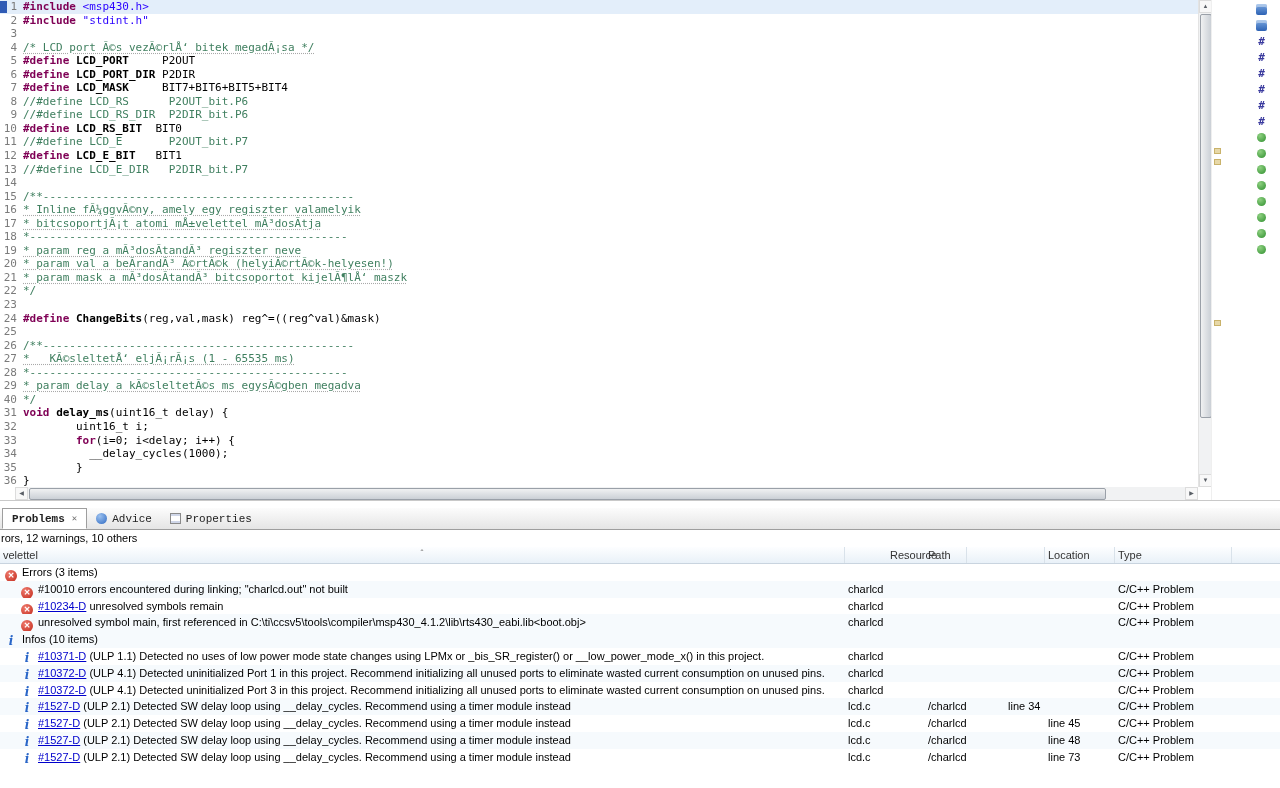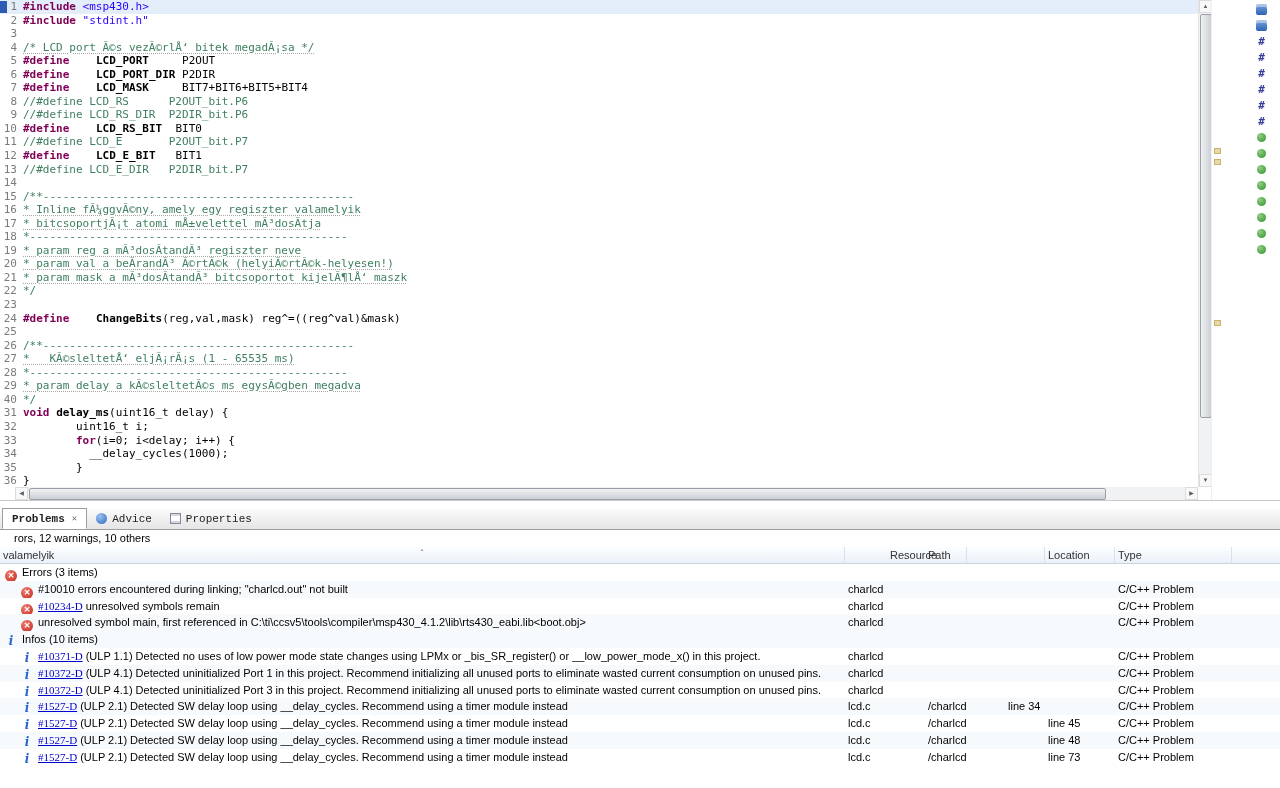--- a/index.html
+++ b/index.html
@@ -10,21 +10,21 @@
   #editor { position:absolute; left:0; top:0; width:1222px; height:500px; background:#fff; }
   #caret-marker { position:absolute; left:0; top:1px; width:7px; height:12px; background:#2f5bb5; }
   #code-area { position:absolute; left:0; top:0; width:1198px; height:487px; overflow:hidden; }
   .cline { display:flex; height:13.55px; line-height:13.55px; white-space:pre;
            font-family:"DejaVu Sans Mono",monospace; font-size:11px; }
   .cline.hl { background:#e3eefa; }
   .lnum { flex:none; width:17px; text-align:right; padding-right:6px; color:#7b7b7b; }
   .ctext { flex:1; }
   .tk-pp  { color:#7f0055; font-weight:bold; }
   .tk-kw  { color:#7f0055; font-weight:bold; }
-  .tk-mac { color:#000;    font-weight:bold;margin-left:20px; }
+  .tk-mac { color:#000;    font-weight:bold; }
   .tk-fn  { color:#000;    font-weight:bold; }
   .tk-pl  { color:#000; }
   .tk-c   { color:#3f7f5f; }
   .tk-str { color:#2a00ff; }
   .sp { text-decoration-line:underline; text-decoration-style:dotted; text-decoration-color:#a9a9a9; text-underline-offset:2px; }
 
   
   #vscroll { position:absolute; left:1198px; top:0; width:13px; height:487px; background:#f1f2f3; border-left:1px solid #e3e3e3; box-sizing:border-box; }
   .sb-btn { position:absolute; left:0; width:13px; height:13px; background:#f8f8f8; border:1px solid #dcdcdc;
             box-sizing:border-box; color:#5a5f66; font-size:6px; line-height:11px; text-align:center; }
@@ -53,40 +53,40 @@
             border-top:1px solid #c9c9c9; box-sizing:border-box; }
   .tabbar { position:absolute; left:0; top:7px; width:100%; height:22px;
             background:linear-gradient(#fcfcfc,#e5e5e5); border-bottom:1px solid #9e9e9e;
             box-sizing:border-box; display:flex; align-items:flex-end; padding-left:2px; }
   .tab { display:inline-flex; align-items:center; gap:5px; height:21px; padding:0 9px; font-size:11px; color:#222; box-sizing:border-box; }
   .tab.active { background:#fff; border:1px solid #9e9e9e; border-bottom:1px solid #fff; margin-bottom:-1px; font-weight:bold; }
   .tab-close { font-size:9px; color:#777; margin-left:2px; }
   .icon-advice { width:11px; height:11px; border-radius:50%; background:radial-gradient(circle at 35% 30%,#9cc1ef,#2f6ac2); }
   .icon-properties { width:11px; height:11px; background:#fff; border:1px solid #8a8a8a; box-sizing:border-box;
                      box-shadow:inset 0 2px 0 #cfd6e8, inset 0 -2px 0 #cfd6e8; }
-  .summary { position:absolute; left:0; top:29px; height:17px; line-height:17px; font-size:11px; color:#000; padding-left:14px; }
+  .summary { position:absolute; left:0; top:29px; height:17px; line-height:17px; font-size:11px; color:#000; padding-left:1px; }
   .hdr { position:absolute; left:0; top:46px; width:100%; height:17px;
          background:linear-gradient(#fdfeff,#e9f1f8); border-bottom:1px solid #c9d4df; box-sizing:border-box; }
   .hcell { position:absolute; top:0; height:16px; line-height:16px; font-size:11px; color:#333;
            padding-left:3px; border-right:1px solid #d9e2ea; box-sizing:border-box; white-space:nowrap; overflow:hidden; }
   .sort-ind { position:absolute; top:-2px; left:50%; transform:translateX(-50%); font-size:9px; color:#777; }
   #problems-rows { position:absolute; left:0; right:0; top:63px; bottom:0; overflow:hidden; }
   .prow { position:relative; height:16.8px;padding-left:6px; }
   .prow.alt { background:#f6fafd; }
   .pcell { position:absolute; top:0; height:100%; line-height:16.8px; font-size:11px; color:#000;
            white-space:nowrap; overflow:hidden; padding-left:3px; box-sizing:border-box; }
   .desc-group { padding-left:5px; }
   .desc-item  { padding-left:21px; }
   .sev { display:inline-block; width:12px; height:12px; margin-right:5px; vertical-align:-2px; text-align:center; }
   .sev-error { border-radius:50%; background:radial-gradient(circle at 35% 30%,#ef7a6d,#c1281a);
                color:#fff; font-size:8px; font-weight:bold; line-height:12px; }
   .sev-warning { clip-path:polygon(50% 0,100% 95%,0 95%); background:linear-gradient(#ffe588,#f4c430);
                  color:#6e5200; font-size:8px; font-weight:bold; line-height:15px; }
   .sev-info { color:#2a66c8; font-family:"DejaVu Serif",serif; font-style:italic; font-weight:bold; font-size:12px; line-height:12px; }
-  .plink { color:#0000cc; text-decoration:underline;font-family:Liberation Serif, serif; }
+  .plink { color:#0000cc; text-decoration:underline; }
 </style>
 </head>
 <body>
 
 <div id="editor">
   <div id="code-area">
       <div class="cline hl"><span class="lnum">1</span><span class="ctext"><span class="tk-pp">#include</span><span class="tk-pl"> </span><span class="tk-str">&lt;msp430.h&gt;</span></span></div>
       <div class="cline"><span class="lnum">2</span><span class="ctext"><span class="tk-pp">#include</span><span class="tk-pl"> </span><span class="tk-str">"stdint.h"</span></span></div>
       <div class="cline"><span class="lnum">3</span><span class="ctext"></span></div>
       <div class="cline"><span class="lnum">4</span><span class="ctext"><span class="tk-c sp">/* LCD port Ã©s vezÃ©rlÅ‘ bitek megadÃ¡sa */</span></span></div>
@@ -174,21 +174,21 @@
           <span>Advice</span>
         </div>
         <div class="tab">
           <span class="icon-properties"></span>
           <span>Properties</span>
         </div>
       </div>
     </div>
   <div class="summary">rors, 12 warnings, 10 others</div>
   <div class="hdr" id="problems-header">
-      <div class="hcell" style="left: 0px; width: 845px;"><span>valamelyik</span><span class="sort-ind">ˆ</span></div>
+      <div class="hcell" style="left: 0px; width: 845px;"><span>velettel</span><span class="sort-ind">ˆ</span></div>
       <div class="hcell" style="left: 887px; width: 80px;"><span>Resource</span></div>
       <div class="hcell" style="left: 925px; width: 120px;"><span>Path</span></div>
       <div class="hcell" style="left: 1045px; width: 70px;"><span>Location</span></div>
       <div class="hcell" style="left: 1115px; width: 117px;"><span>Type</span></div>
     </div>
   <div id="problems-rows">
       <div class="prow">
         <div class="pcell desc-group" style="left: 0px; width: 845px;"><span class="sev sev-error">✕</span><span>Errors (3 items)</span></div>
         <div class="pcell" style="left: 845px; width: 80px;"></div>
         <div class="pcell" style="left: 925px; width: 120px;"></div>

